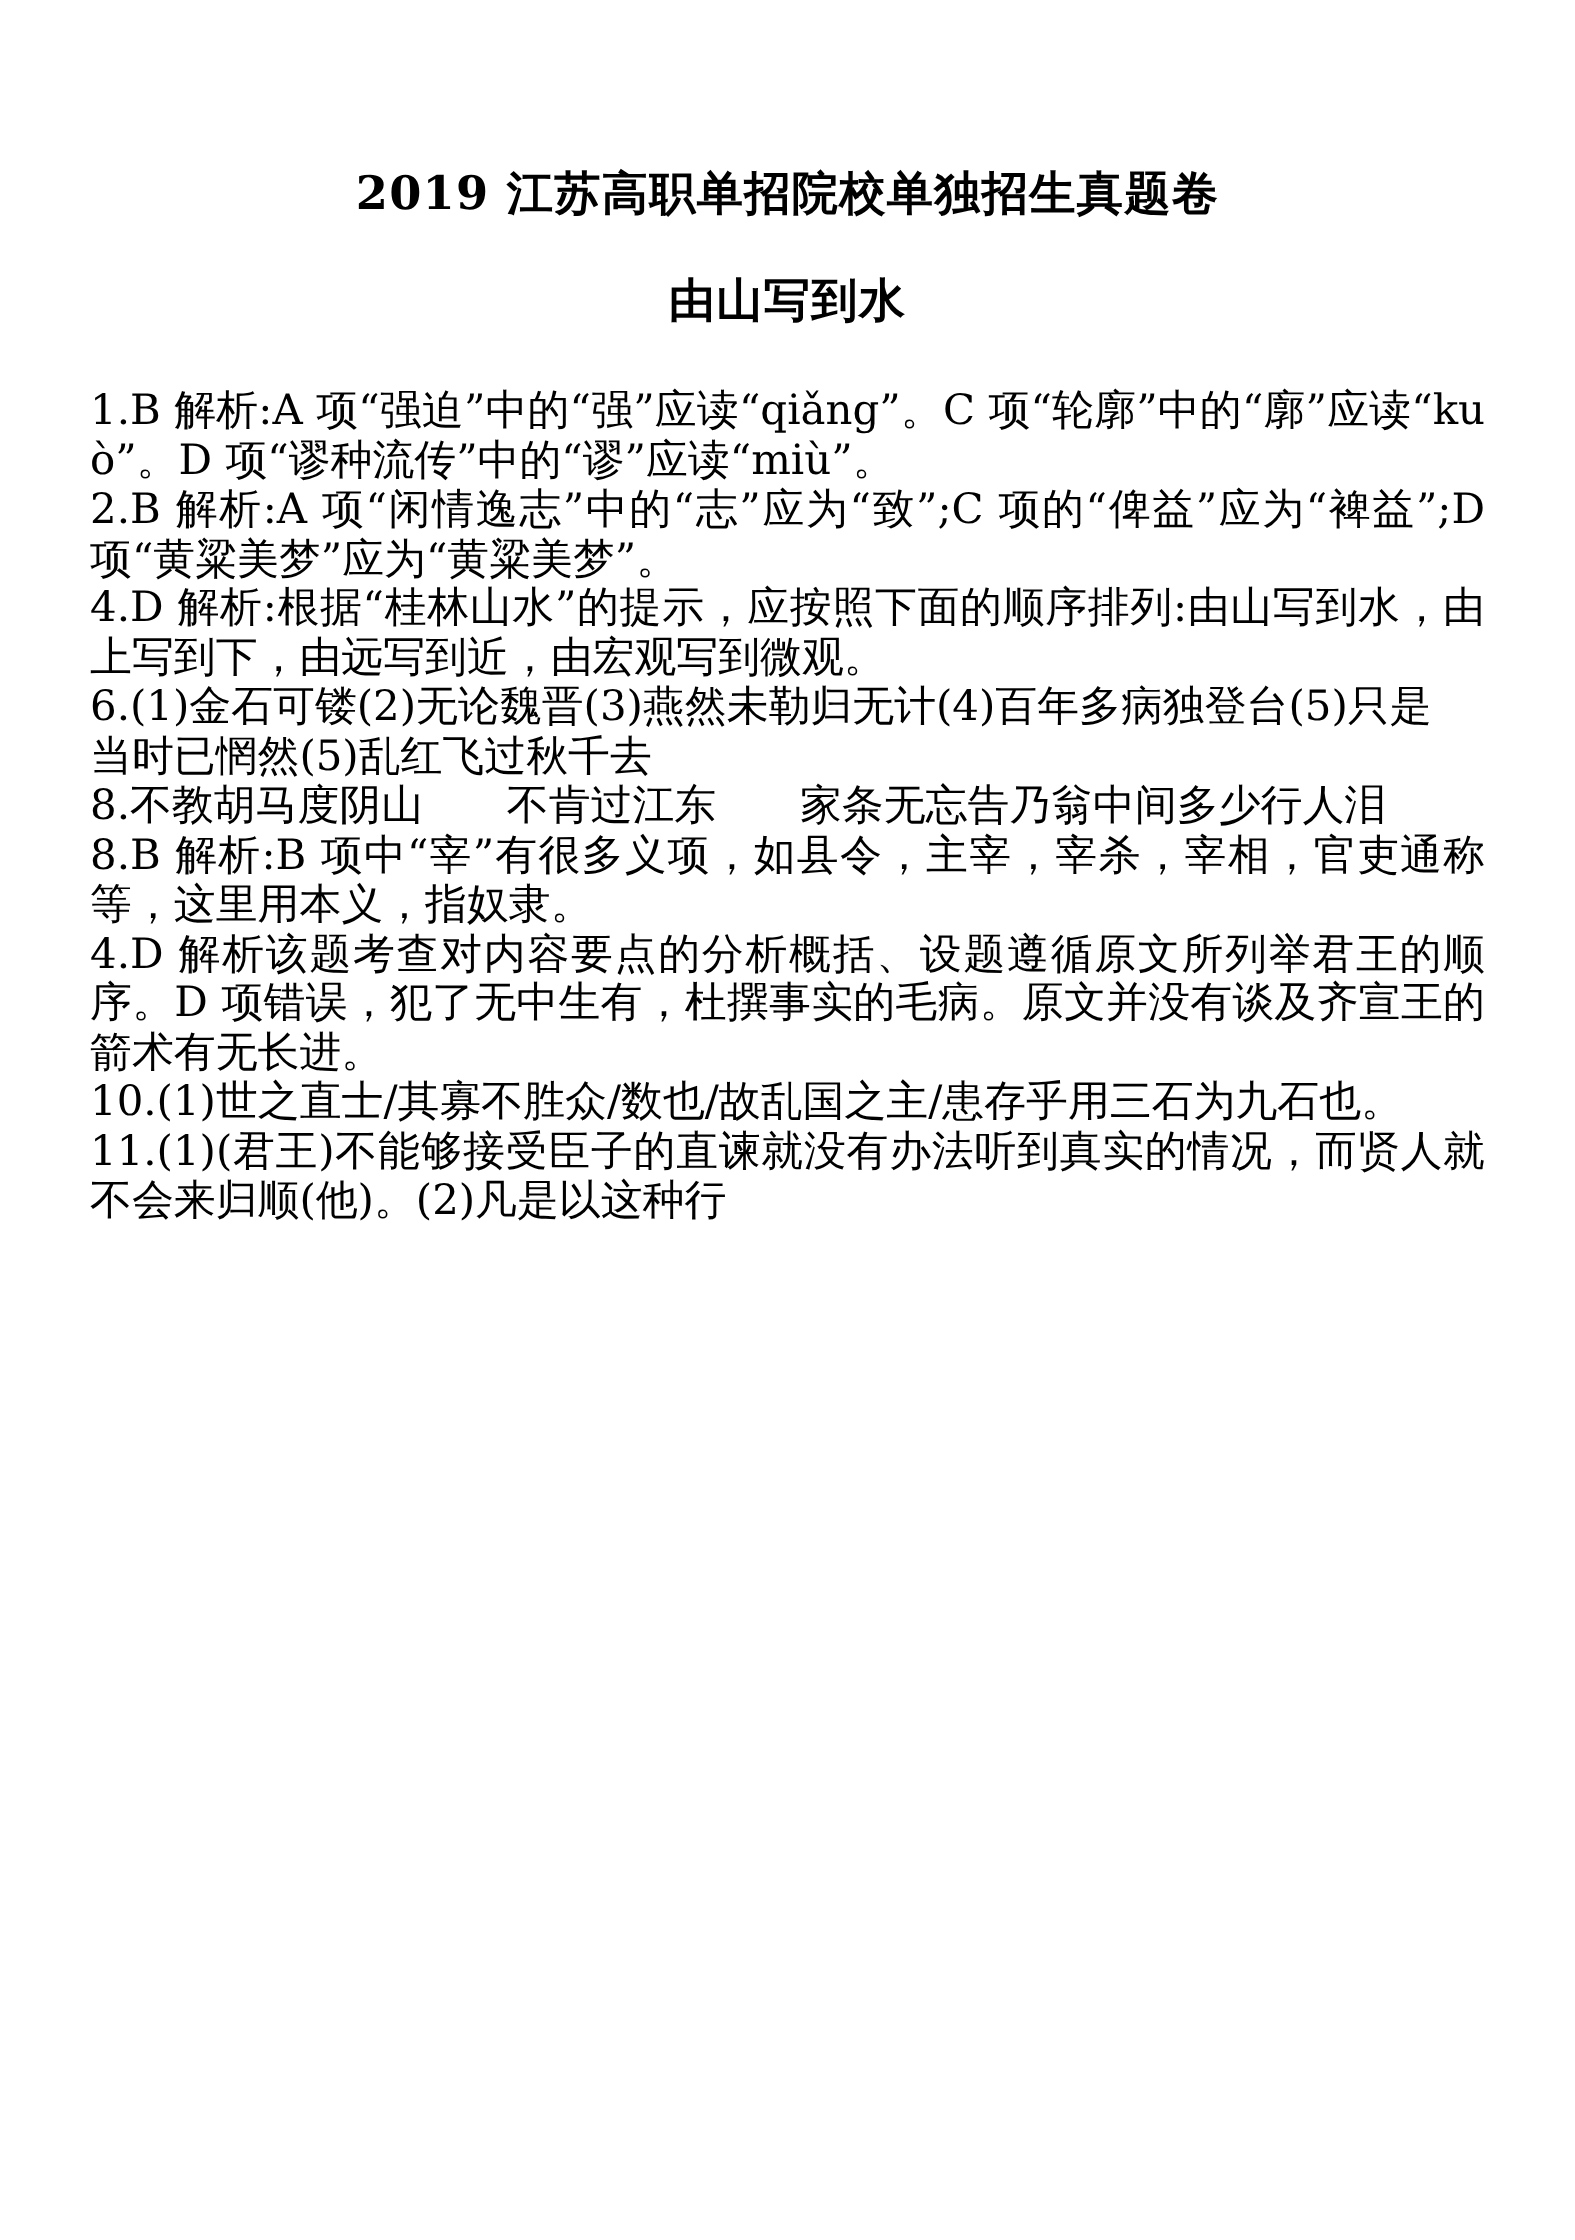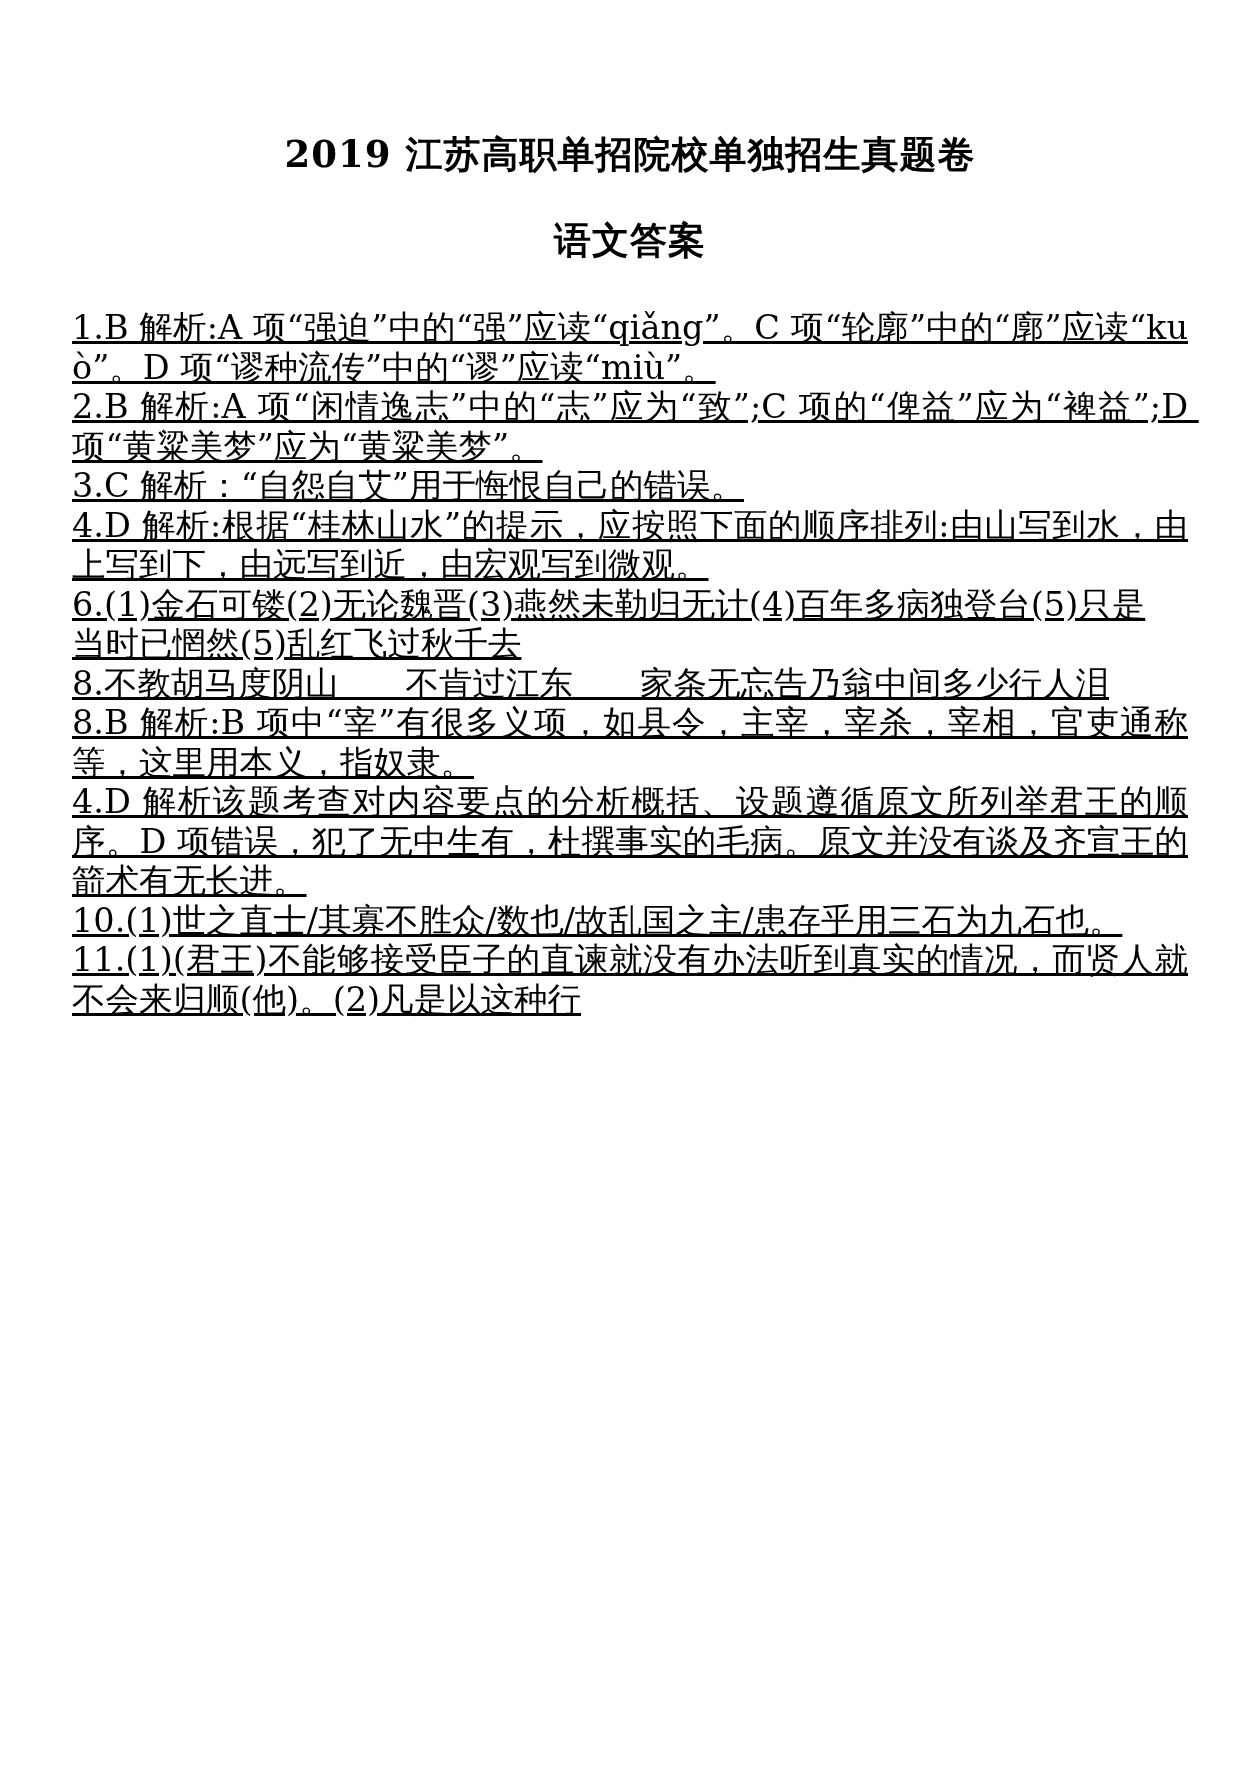--- a/index.html
+++ b/index.html
@@ -37,42 +37,40 @@
     line-height: 1.3;
     letter-spacing: 1px;
     margin: 38px 0 44px 0;
   }
   .body-text {
     font-size: 33.5px;
     line-height: 1.18;
     text-align: justify;
     text-justify: inter-ideograph;
     letter-spacing: 0px;
-    text-decoration: underline;
   }
   .para {
     margin: 0;
     padding: 0;
     text-indent: 0;
     white-space: pre-wrap;
     word-break: break-all;
   }
 </style>
 </head>
 <body>
 
 <div class="page">
 
   <h1 class="doc-title">2019 江苏高职单招院校单独招生真题卷</h1>
-  <h2 class="doc-subtitle">语文答案</h2>
+  <h2 class="doc-subtitle">由山写到水</h2>
 
   <div class="body-text">
     <p class="para">1.B 解析:A 项“强迫”中的“强”应读“qiǎng”。C 项“轮廓”中的“廓”应读“kuò”。D 项“谬种流传”中的“谬”应读“miù”。</p>
     <p class="para">2.B 解析:A 项“闲情逸志”中的“志”应为“致”;C 项的“俾益”应为“裨益”;D 项“黄粱美梦”应为“黄粱美梦”。</p>
-    <p class="para">3.C 解析：“自怨自艾”用于悔恨自己的错误。</p>
     <p class="para">4.D 解析:根据“桂林山水”的提示，应按照下面的顺序排列:由山写到水，由上写到下，由远写到近，由宏观写到微观。</p>
     <p class="para">6.(1)金石可镂(2)无论魏晋(3)燕然未勒归无计(4)百年多病独登台(5)只是</p>
     <p class="para">当时已惘然(5)乱红飞过秋千去</p>
     <p class="para">8.不教胡马度阴山　　不肯过江东　　家条无忘告乃翁中间多少行人泪</p>
     <p class="para">8.B 解析:B 项中“宰”有很多义项，如县令，主宰，宰杀，宰相，官吏通称等，这里用本义，指奴隶。</p>
     <p class="para">4.D 解析该题考查对内容要点的分析概括、设题遵循原文所列举君王的顺序。D 项错误，犯了无中生有，杜撰事实的毛病。原文并没有谈及齐宣王的箭术有无长进。</p>
     <p class="para">10.(1)世之直士/其寡不胜众/数也/故乱国之主/患存乎用三石为九石也。</p>
     <p class="para">11.(1)(君王)不能够接受臣子的直谏就没有办法听到真实的情况，而贤人就不会来归顺(他)。(2)凡是以这种行</p>
   </div>
 

